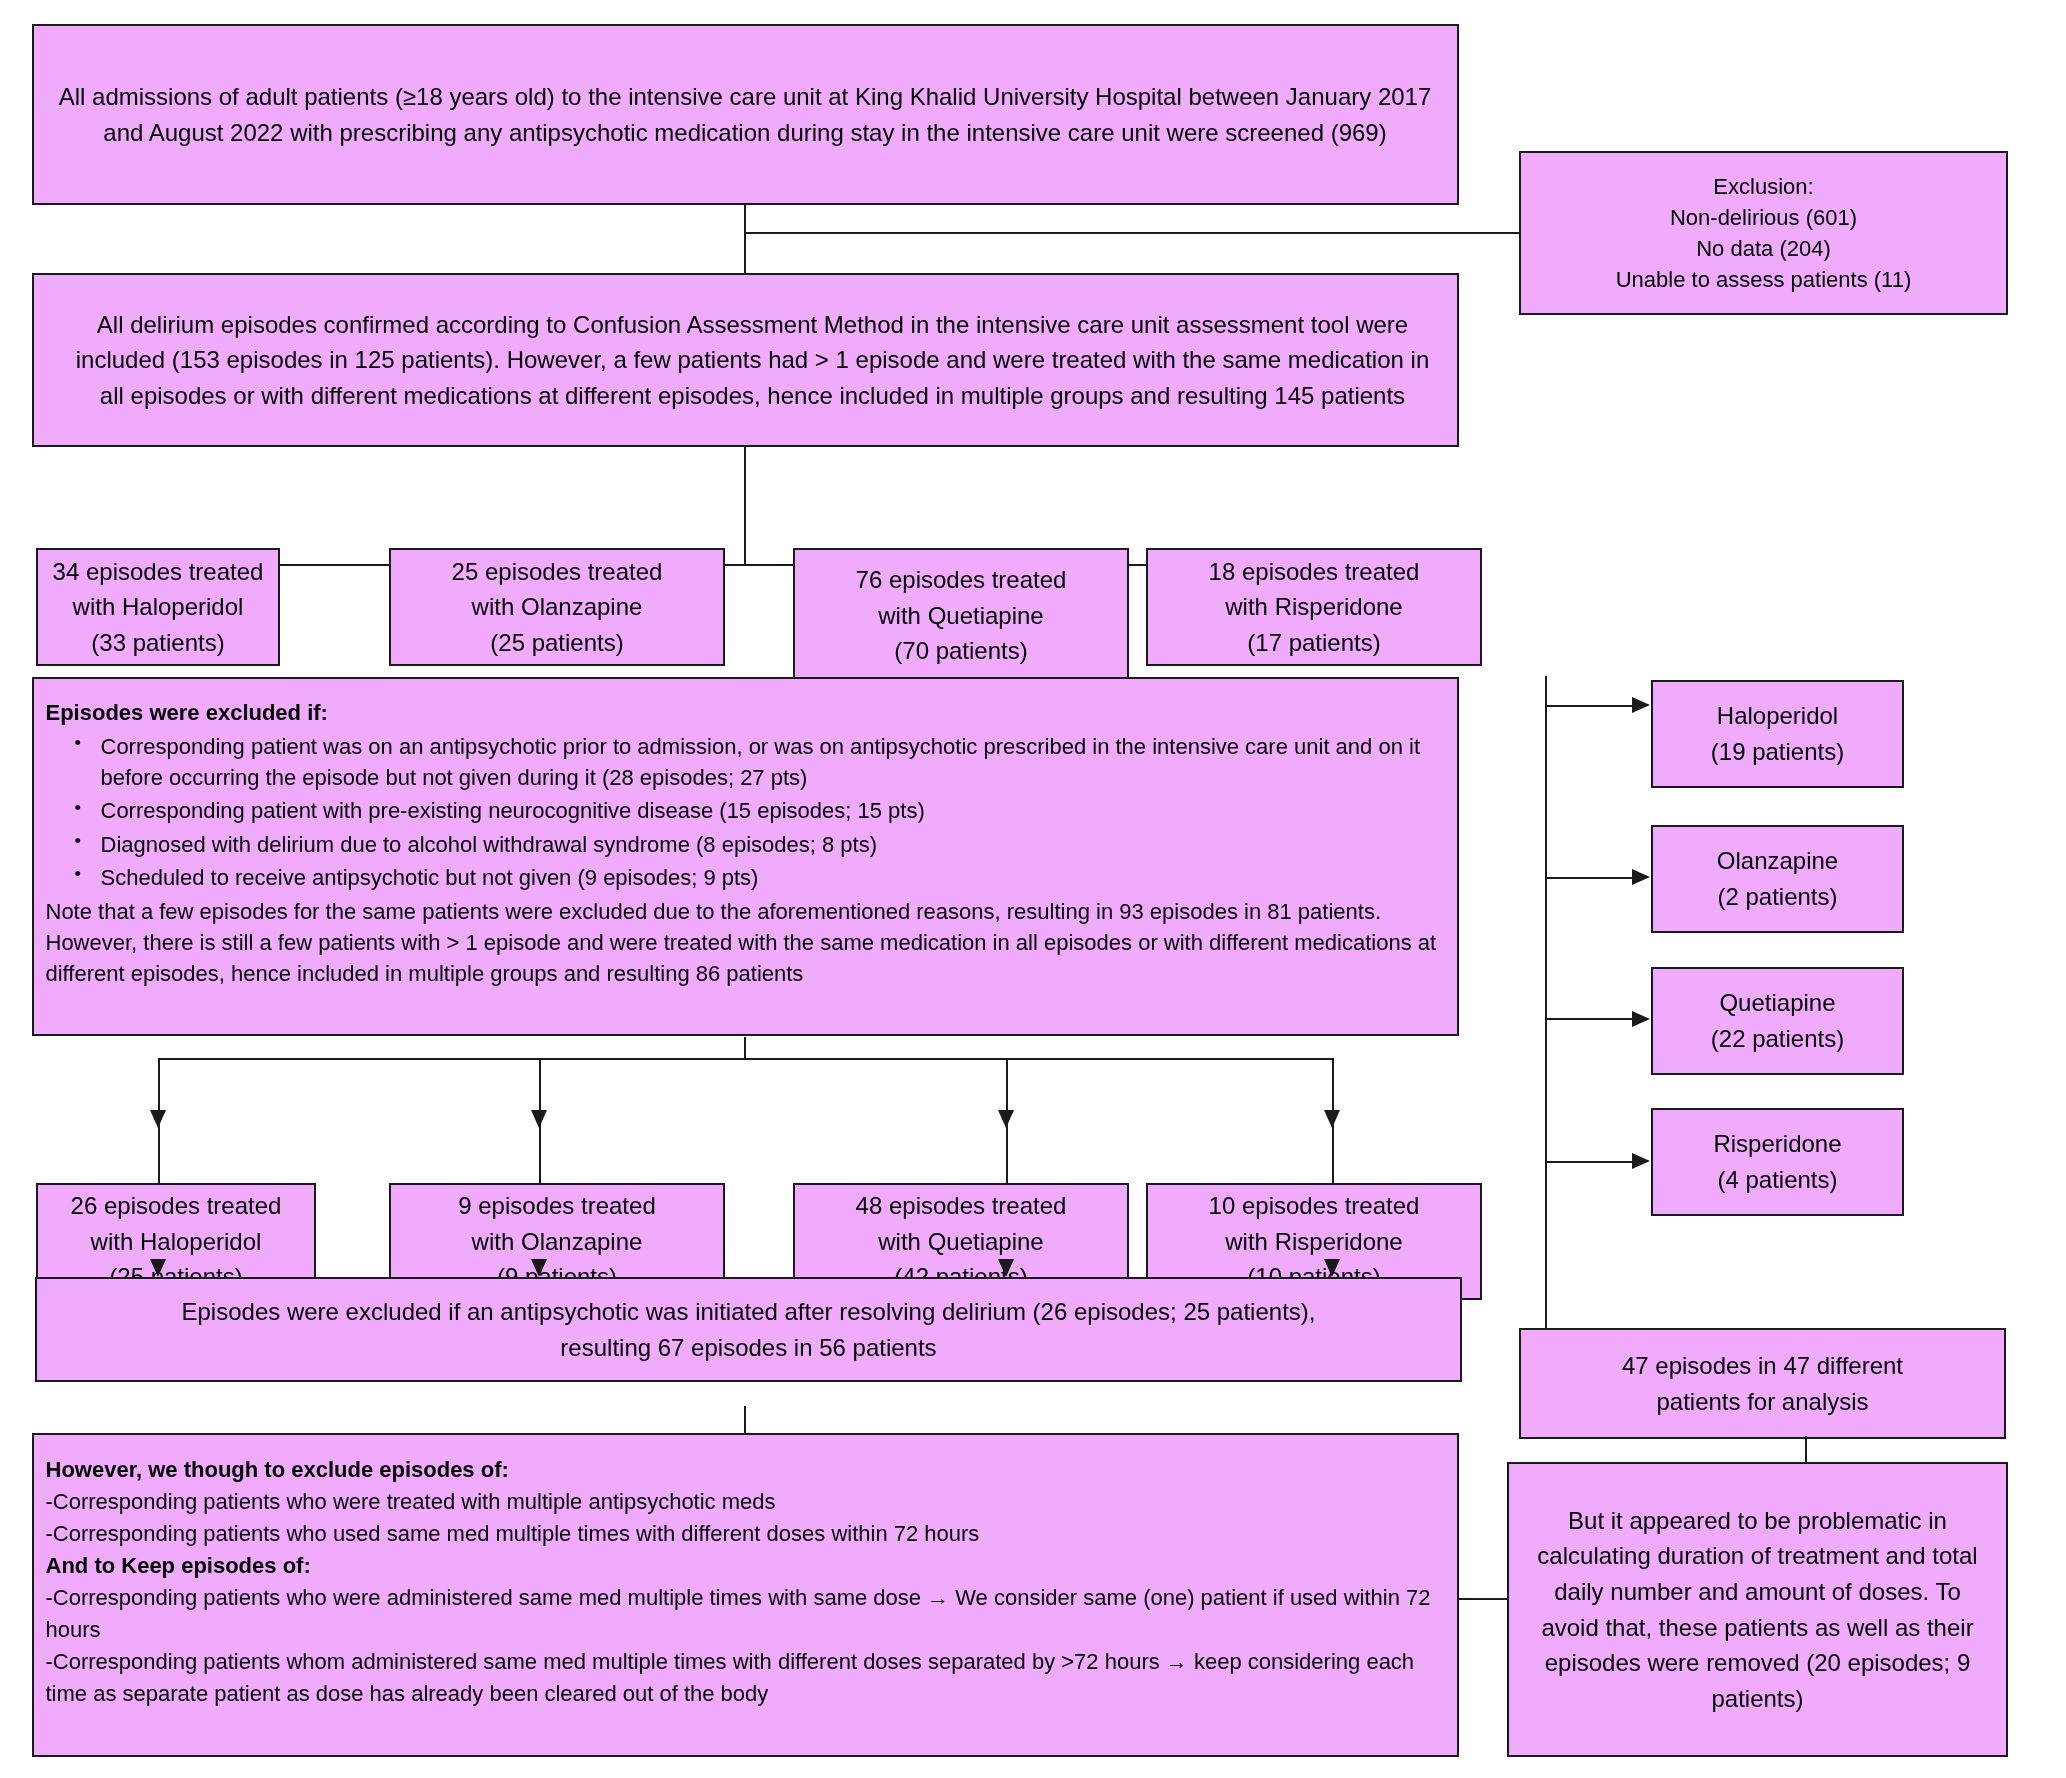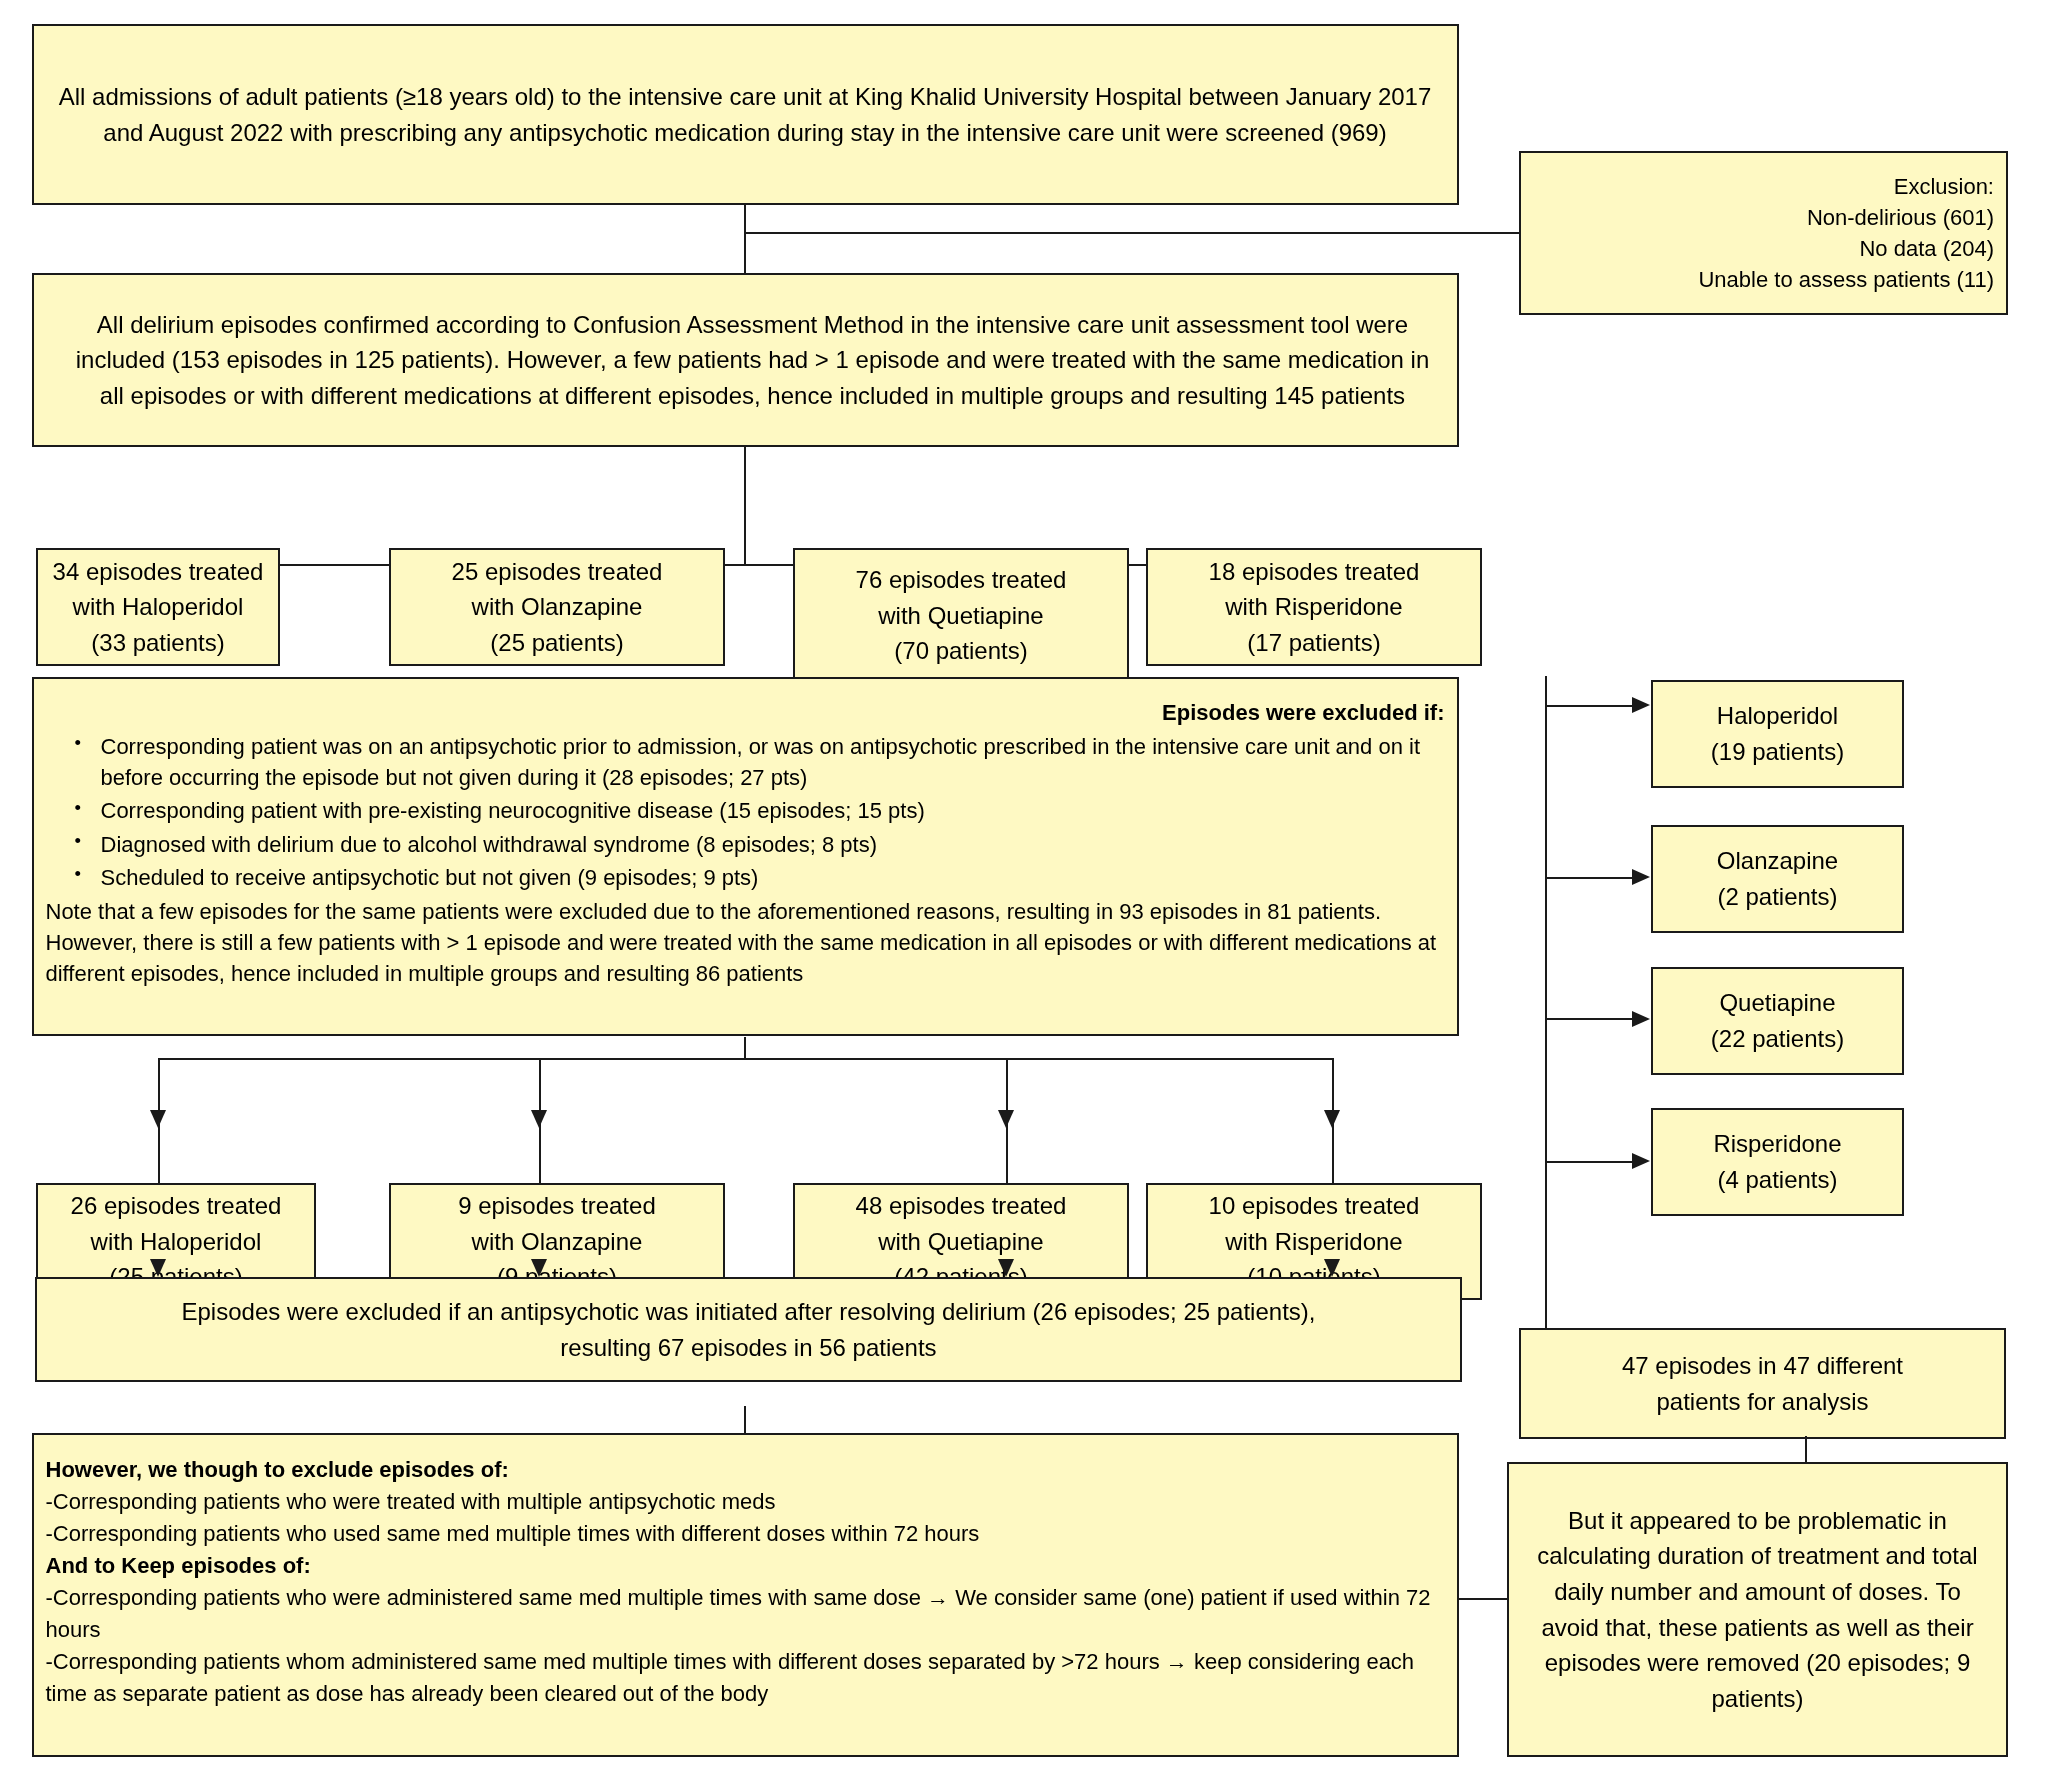--- a/index.html
+++ b/index.html
@@ -1,25 +1,25 @@
 <!DOCTYPE html>
 <html style="font-size:7.4px"><head>
 <meta charset="utf-8">
 <style>
   html,body{margin:0;padding:0;background:#fff;}
   body{font-family:"Liberation Sans", sans-serif;color:#000;}
   #stage{position:relative;width:2066px;height:1778px;background:#fff;overflow:hidden;}
 
-  .box{position:absolute;box-sizing:border-box;border:2.3px solid #1a1a1a;background:#fef9c3;
+  .box{position:absolute;box-sizing:border-box;border:2.3px solid #1a1a1a;background:#f0abfc;
        display:flex;align-items:center;justify-content:center;}
   .box .inner{padding:0 12px;width:100%;}
   .ctr{text-align:center;}
   .lft{text-align:left;}
   .t{font-size:24px;line-height:1.48;}
-  .t-sm{font-size:22px;line-height:1.42;text-align:right;}
+  .t-sm{font-size:22px;line-height:1.42;}
   .bold{font-weight:bold;}
   .ul{list-style:none;margin:2.8px 0 2.8px 0;padding:0;}
   .ul li{position:relative;padding-left:55px;margin-bottom:1.9px;font-size:22px;line-height:1.42;}
   .ul li:before{content:"\2022";position:absolute;left:29px;top:-0.9px;font-size:18.5px;}
   .para{font-size:22px;line-height:1.42;margin:0;}
   .line-l{margin:0;font-size:22px;line-height:1.46;}
 
   
   .v{position:absolute;width:2.3px;background:#1a1a1a;}
   .h{position:absolute;height:2.3px;background:#1a1a1a;}

